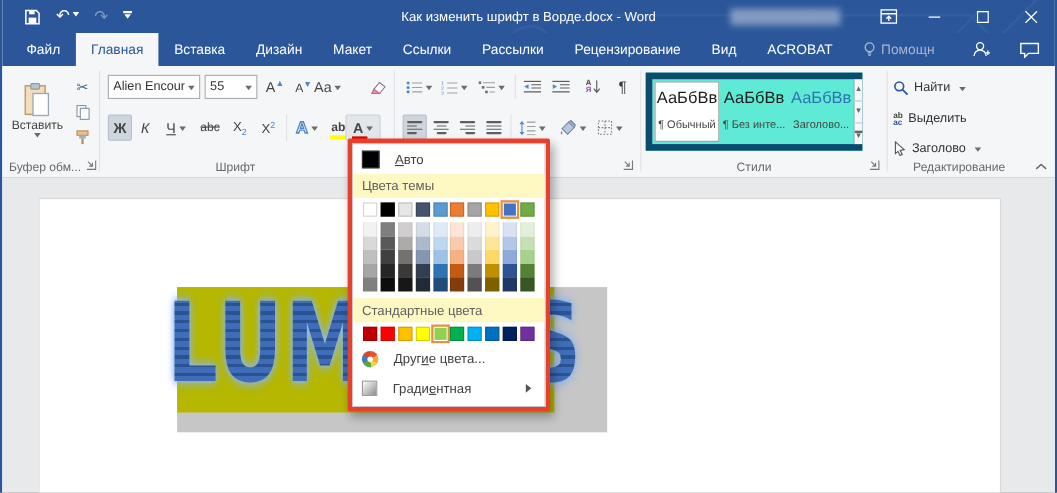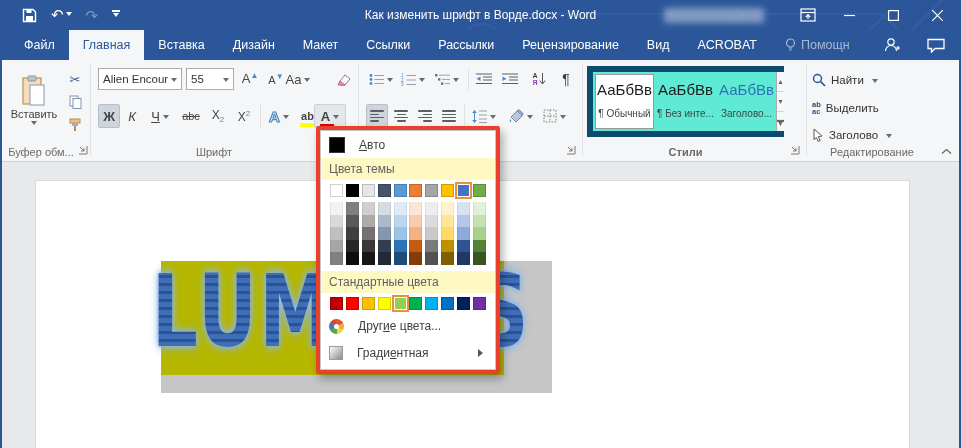--- a/index.html
+++ b/index.html
@@ -432,21 +432,21 @@
             <div class="stprev hd">АаБбВв</div>
             <div class="stname">Заголово...</div>
           </div>
         </div>
       <div class="gscroll">
         <div>▲</div>
         <div>▼</div>
         <div style="flex-direction:column;line-height:4px;">▬<br>▼</div>
       </div>
     </div>
-    <div class="grplabel" style="left:585px;width:197px;font-weight:bold;">Стили</div>
+    <div class="grplabel" style="left:585px;width:197px;">Стили</div>
     <div class="launcher" style="left:788px;bottom:4px;">
       <svg width="10" height="10" viewBox="0 0 10 10">
           <path d="M9 1 V9 H1" fill="none" stroke="#777"></path>
           <path d="M2 2 L6 6 M6 3 V6 H3" fill="none" stroke="#777"></path>
         </svg>
     </div>
 
     <div class="edrow" style="top:9px;">
       <svg width="14" height="14" viewBox="0 0 14 14">
           <circle cx="5.5" cy="5.5" r="4" fill="none" stroke="#2b579a" stroke-width="1.5"></circle>

